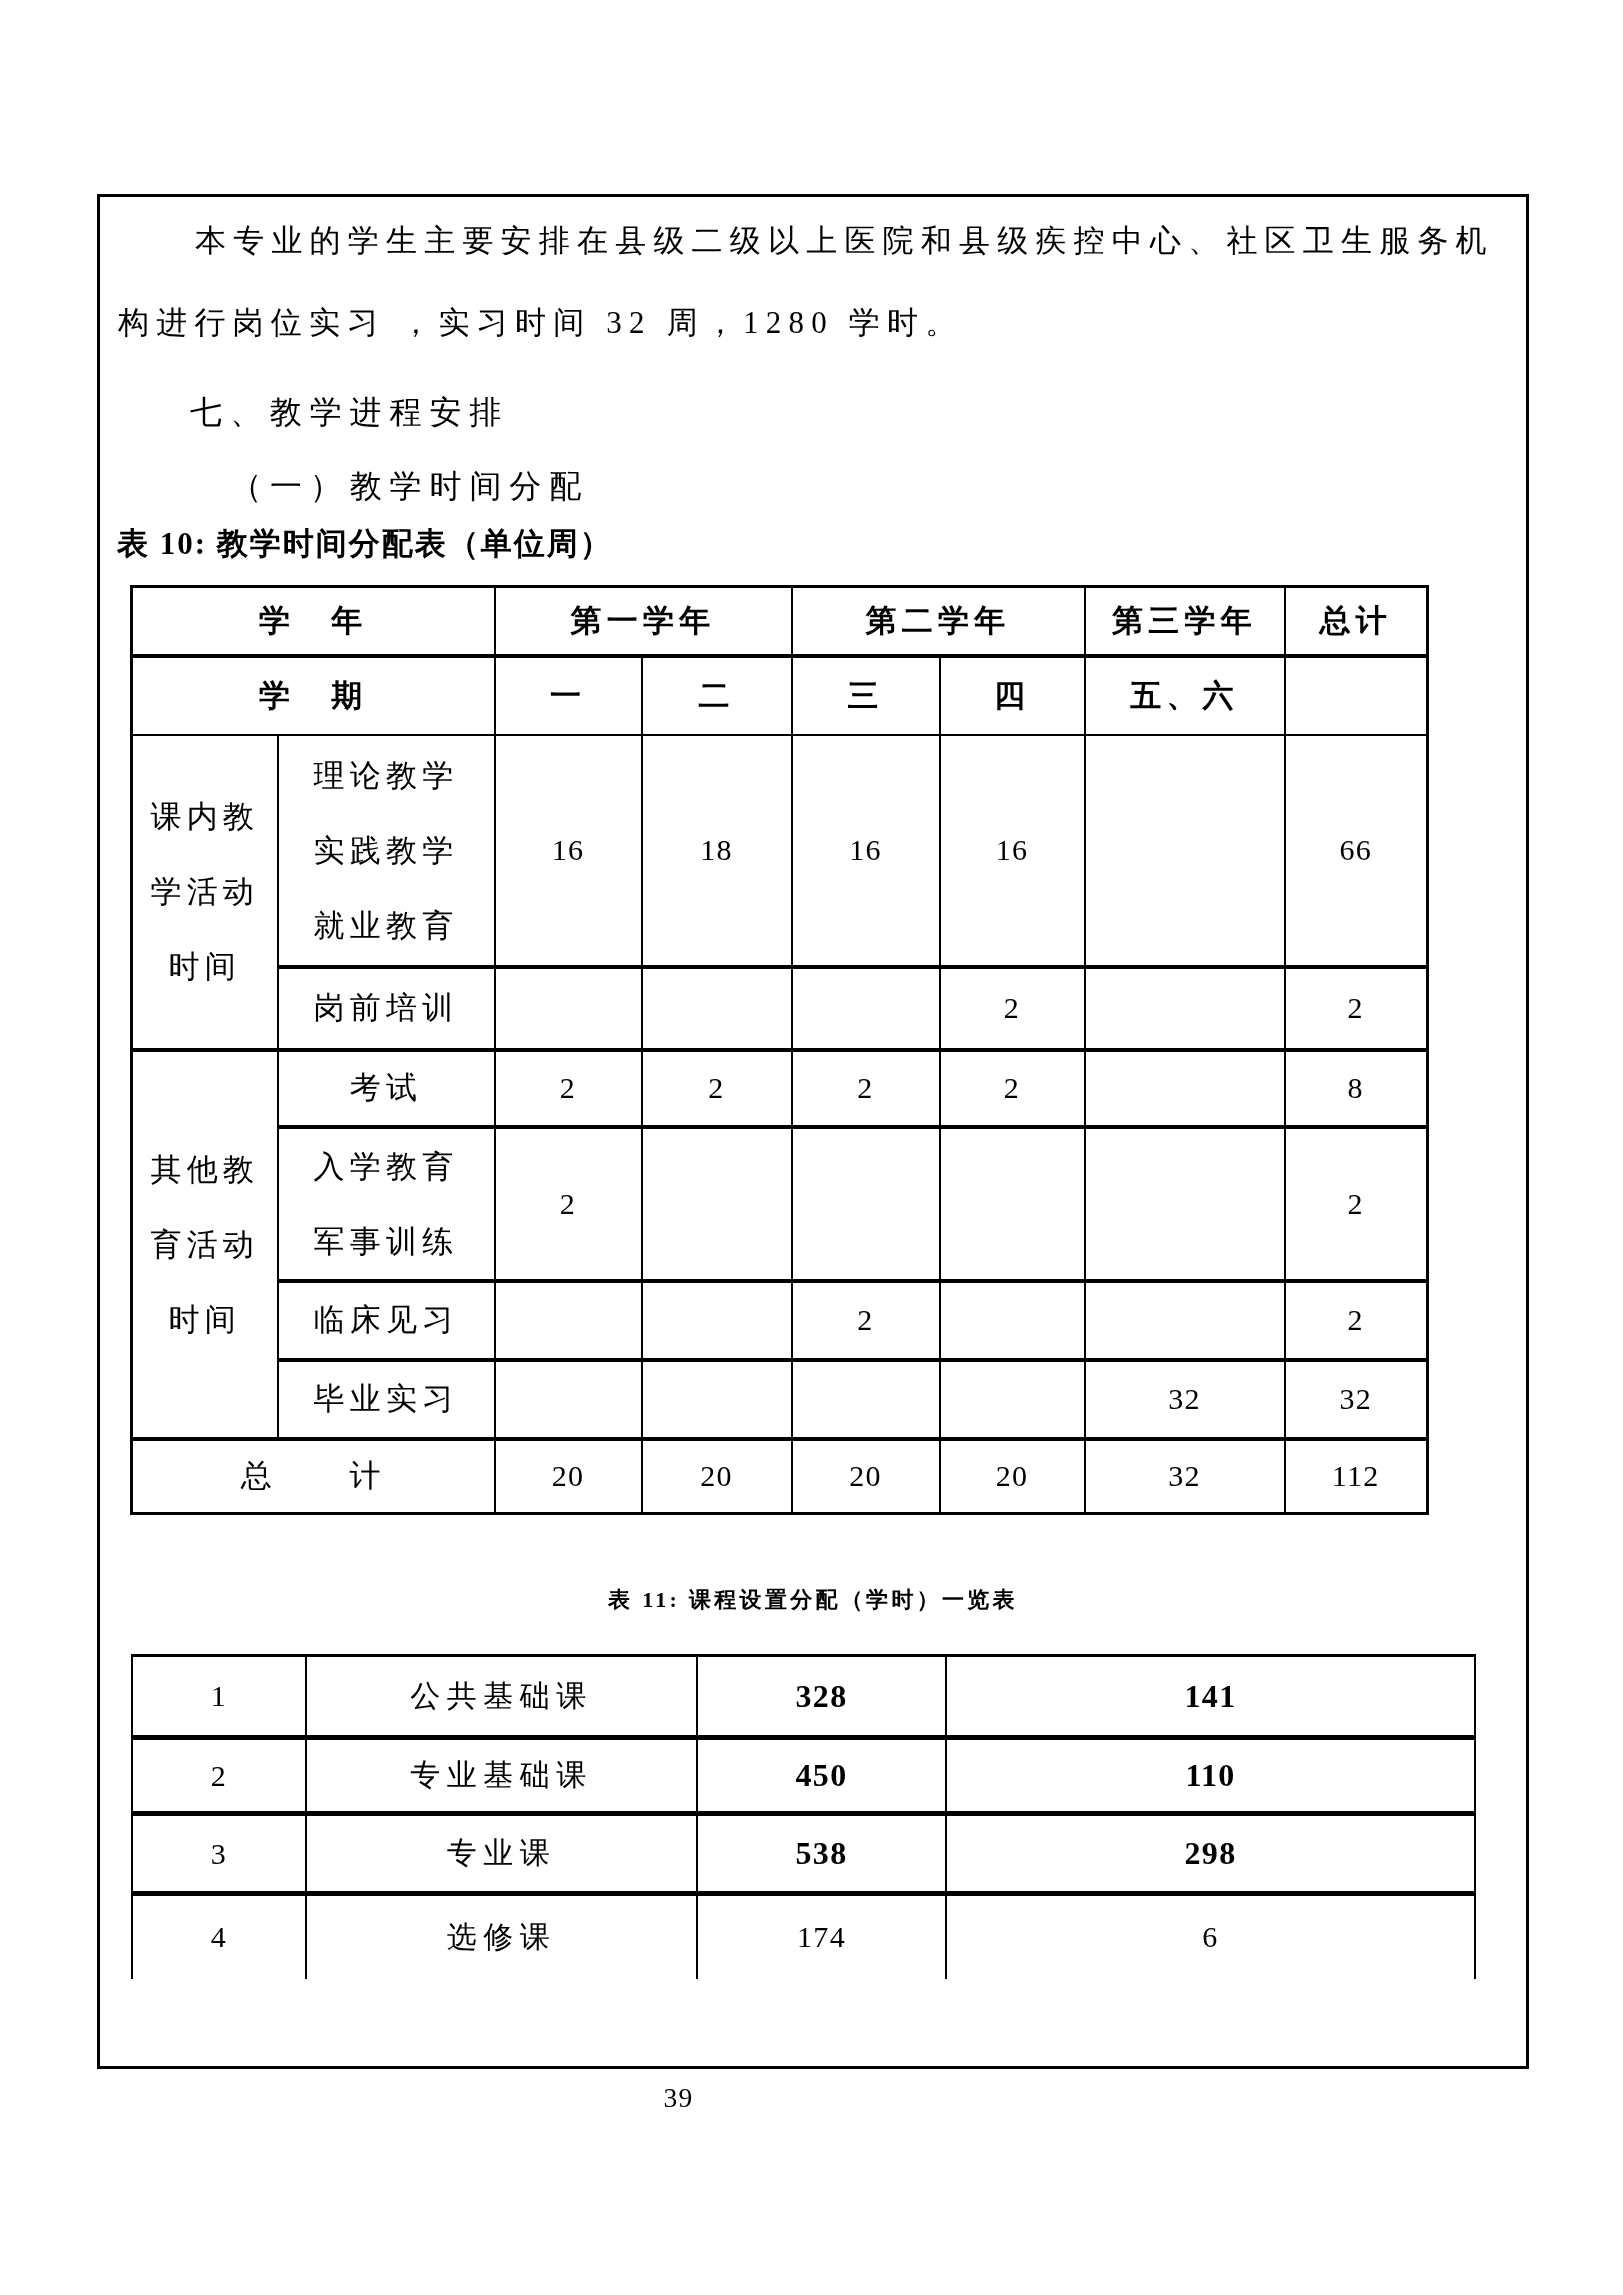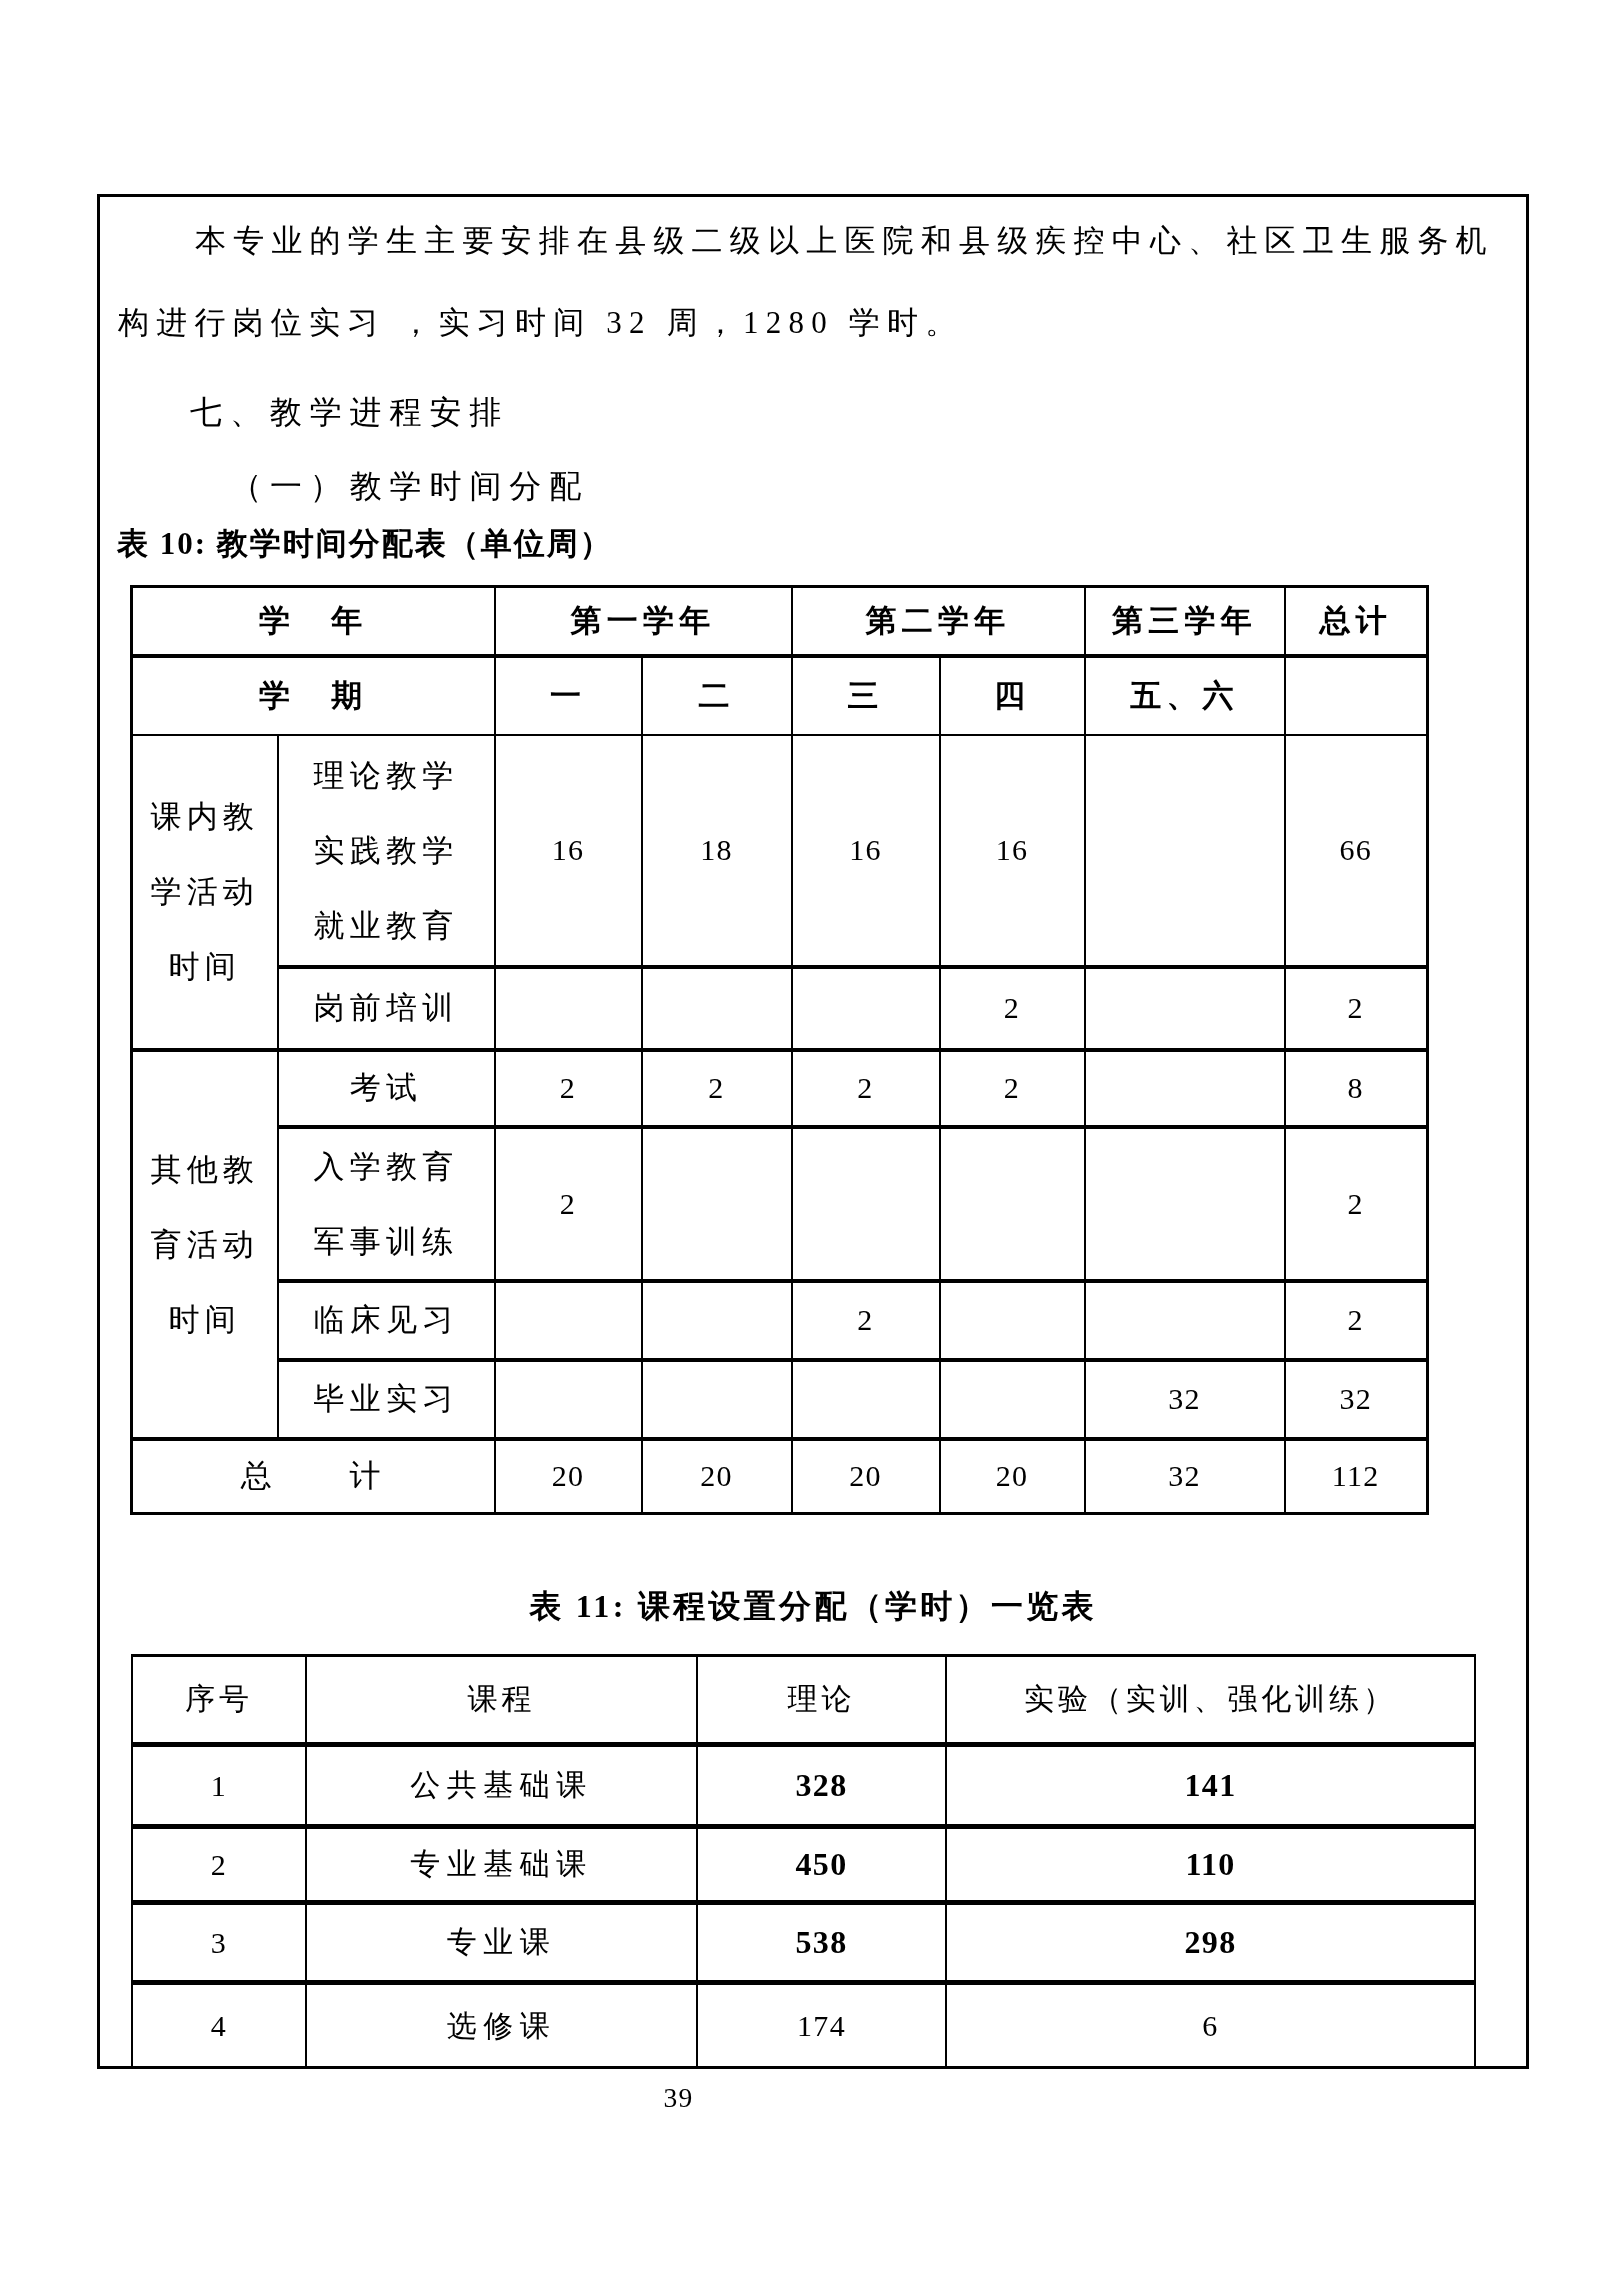--- a/index.html
+++ b/index.html
@@ -30,21 +30,21 @@
   }
   .h-sec { top:391px; }
   .h-sub { top:465px;margin-left:40px; }
   .cap10 {
     position:absolute; left:117px; top:523px;
     font-size:31px; font-weight:bold; letter-spacing:2px;
     white-space:nowrap;
   }
   .cap11 {
     position:absolute; left:97px; top:1585px; width:1432px;
-    text-align:center; font-size:32px; font-weight:bold; letter-spacing:3.3px;
+    text-align:center; font-size:22px; font-weight:bold; letter-spacing:3.3px;
   }
   table { border-collapse:collapse; table-layout:fixed; }
   td { padding:0; text-align:center; vertical-align:middle; overflow:hidden; }
 
   
   .t10 {
     position:absolute; left:130px; top:585px; width:1294px;
     border:3.3px solid #000; border-bottom-width:3.9px;
   }
   .t10 td {
@@ -218,26 +218,20 @@
 <div class="cap11">表 11: 课程设置分配（学时）一览表</div>
 
 <table class="t11">
   <colgroup>
     <col style="width:174px">
       <col style="width:391px">
     <col style="width:249px">
       <col style="width:529px">
   </colgroup>
   <tbody>
-      <tr class="hrow">
-    <td>序号</td>
-    <td>课程</td>
-    <td>理论</td>
-    <td>实验（实训、强化训练）</td>
-  </tr>
   <tr class="dr1">
     <td class="num">1</td>
     <td class="course">公共基础课</td>
     <td class="num bold-num">328</td>
     <td class="num bold-num">141</td>
   </tr>
   <tr class="dr2">
     <td class="num">2</td>
     <td class="course">专业基础课</td>
     <td class="num bold-num">450</td>

